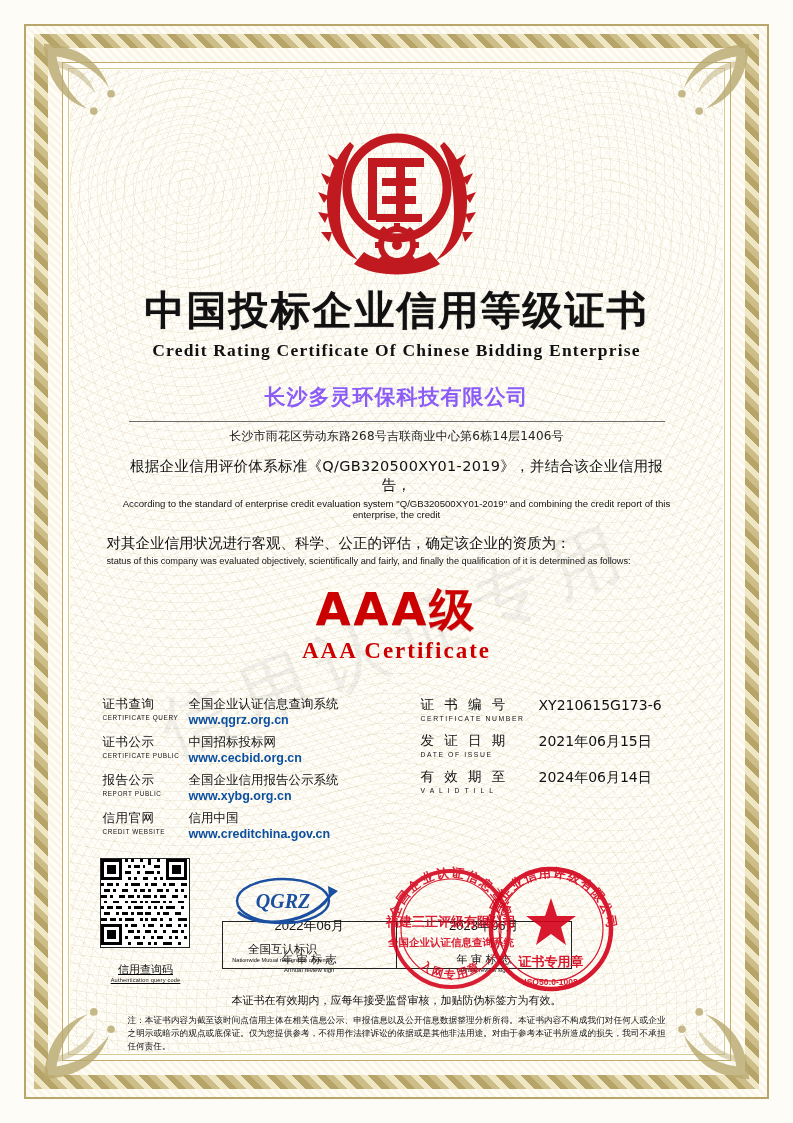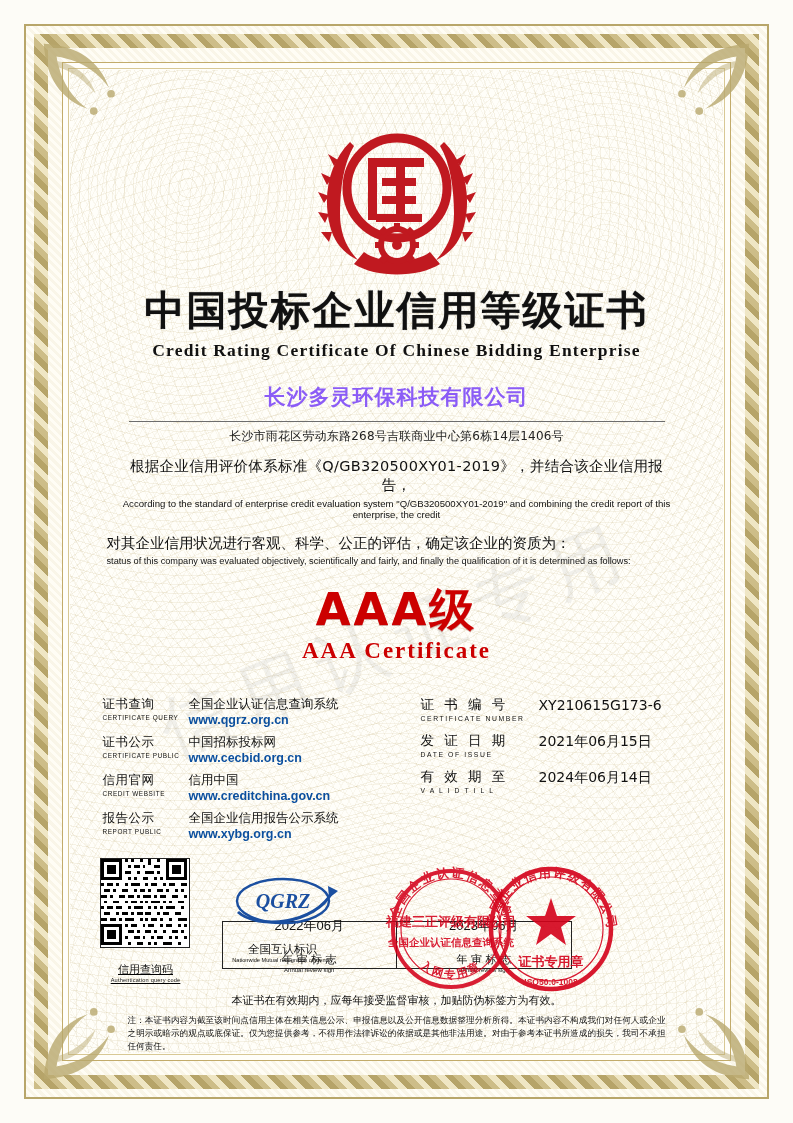--- a/index.html
+++ b/index.html
@@ -296,37 +296,37 @@
             <div class="l-en">CERTIFICATE PUBLIC</div>
           </div>
           <div class="inf-val">
             <div class="v-cn">中国招标投标网</div>
             <div class="v-url">www.cecbid.org.cn</div>
           </div>
         </div>
 
         <div class="inf-row">
           <div class="inf-label">
+            <div class="l-cn">报告公示</div>
+            <div class="l-en">REPORT PUBLIC</div>
+          </div>
+          <div class="inf-val">
+            <div class="v-cn">全国企业信用报告公示系统</div>
+            <div class="v-url">www.xybg.org.cn</div>
+          </div>
+        </div>
+
+        <div class="inf-row">
+          <div class="inf-label">
             <div class="l-cn">信用官网</div>
             <div class="l-en">CREDIT WEBSITE</div>
           </div>
           <div class="inf-val">
             <div class="v-cn">信用中国</div>
             <div class="v-url">www.creditchina.gov.cn</div>
-          </div>
-        </div>
-
-        <div class="inf-row">
-          <div class="inf-label">
-            <div class="l-cn">报告公示</div>
-            <div class="l-en">REPORT PUBLIC</div>
-          </div>
-          <div class="inf-val">
-            <div class="v-cn">全国企业信用报告公示系统</div>
-            <div class="v-url">www.xybg.org.cn</div>
           </div>
         </div>
 
       </div>
 
       <div class="info-right">
         <div class="inf-row2">
           <div class="inf-label2">
             <div class="l-cn">证 书 编 号</div>
             <div class="l-en">CERTIFICATE NUMBER</div>

